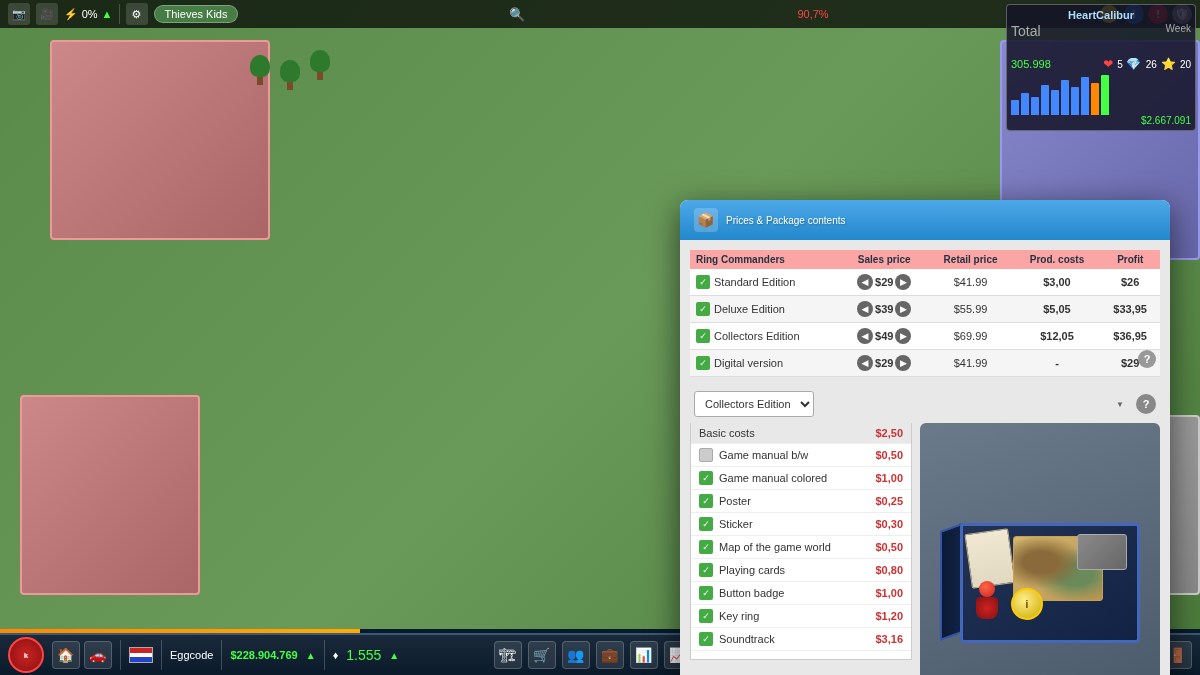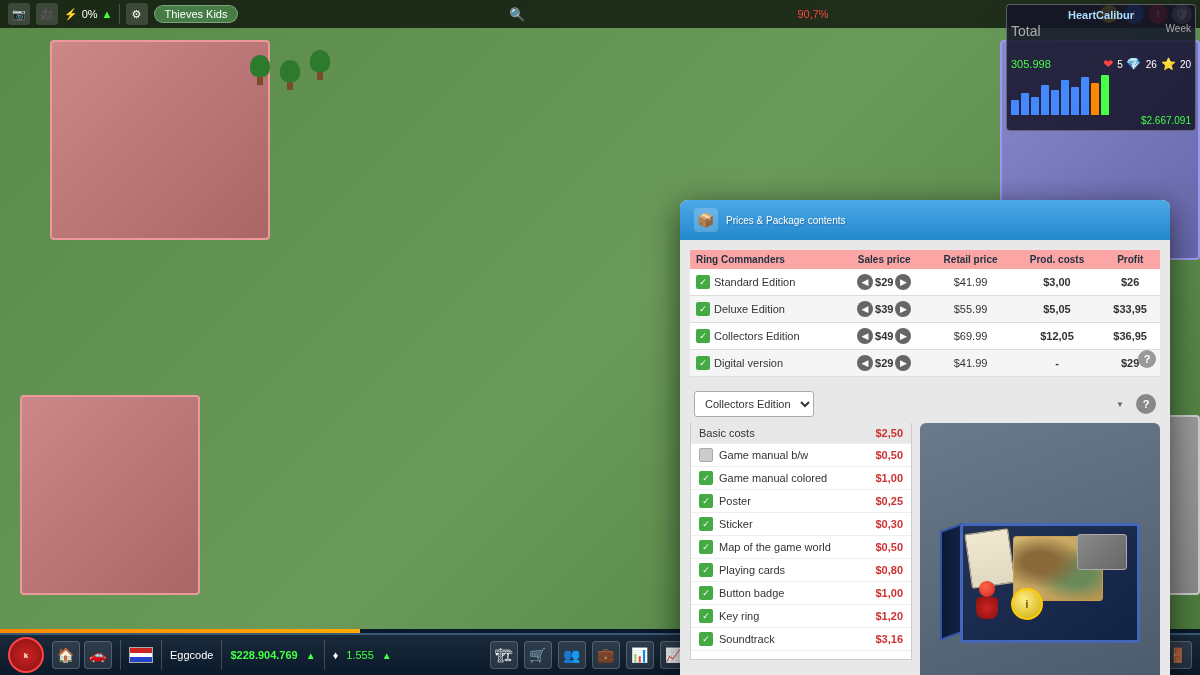--- a/index.html
+++ b/index.html
@@ -1007,21 +1007,21 @@
   <span style="color:white; font-size:11px;">Eggcode</span>
 
   <div style="width:1px; height:30px; background:rgba(255,255,255,0.2);"></div>
 
   <span class="bottom-money">$228.904.769</span>
   <span style="color:#44ff44; font-size:10px;">▲</span>
 
   <div style="width:1px; height:30px; background:rgba(255,255,255,0.2);"></div>
 
   <span style="color:white; font-size:11px;">♦</span>
-  <span style="color:#44ff44; font-size:11px;">1.555</span>
+  <span style="color:#44ff44; font-size:14px;">1.555</span>
   <span style="color:#44ff44; font-size:10px;">▲</span>
 
   <div class="bottom-center-icons">
     <div class="bottom-icon-btn">🏗</div>
     <div class="bottom-icon-btn">🛒</div>
     <div class="bottom-icon-btn">👥</div>
     <div class="bottom-icon-btn">💼</div>
     <div class="bottom-icon-btn">📊</div>
     <div class="bottom-icon-btn">📈</div>
   </div>

